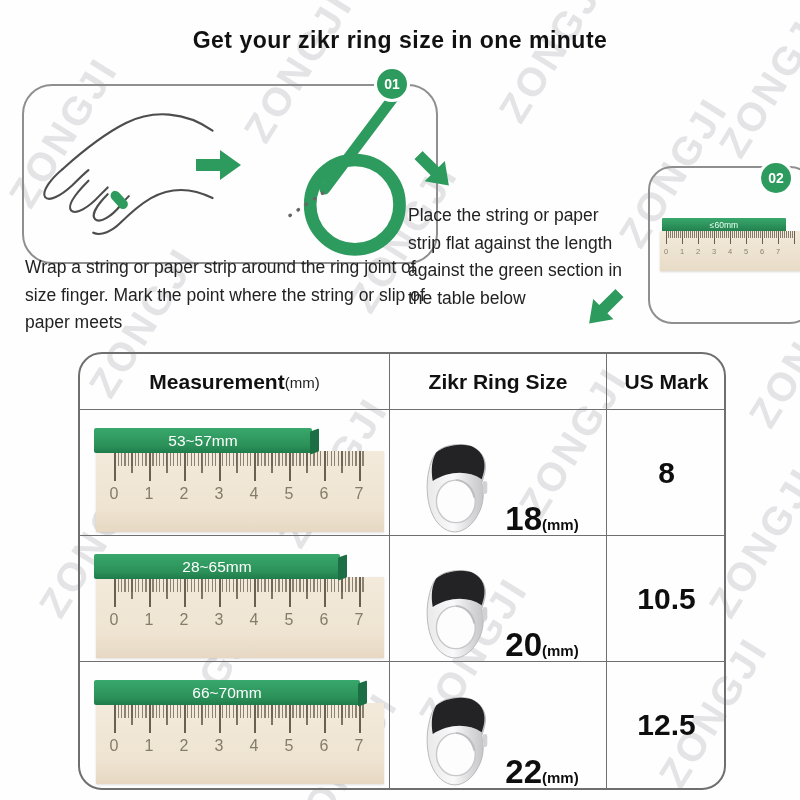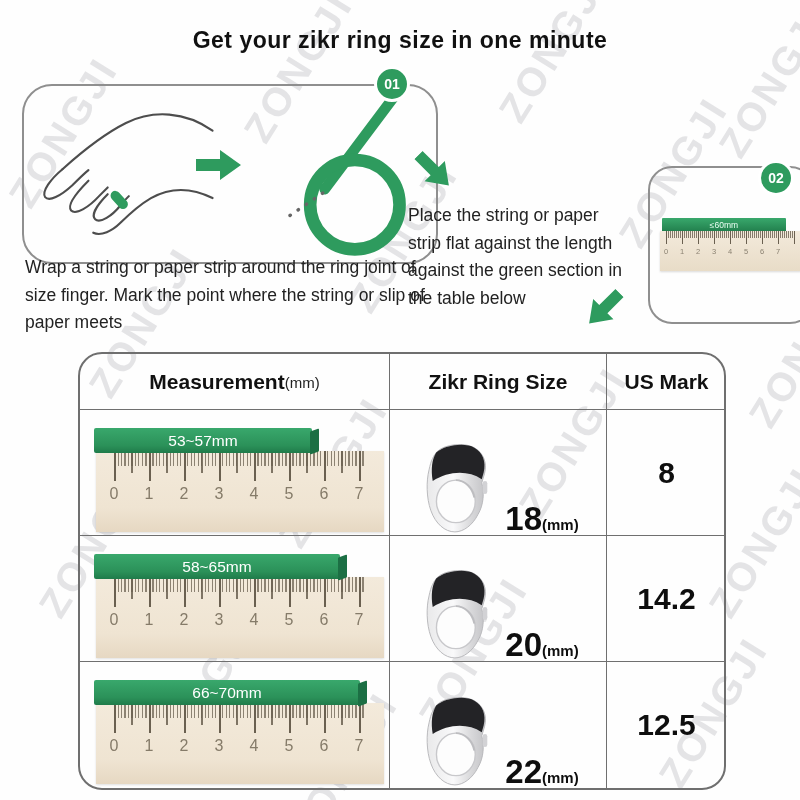--- a/index.html
+++ b/index.html
@@ -248,21 +248,21 @@
           <span class="size-big">18</span>
           <span class="size-unit">(mm)</span>
         </div>
       </div>
       <div class="cell uscell c-b">
         <span>8</span>
       </div>
 
       <div class="cell c-r c-b r1">
         <div class="ruler">
-          <div class="strip">58~65mm</div>
+          <div class="strip">28~65mm</div>
           <div class="rbody">
             <div class="ticks"></div>
             <div class="nums">
               <span>0</span>
                 <span>1</span>
                 <span>2</span>
                 <span>3</span>
                 <span>4</span>
                 <span>5</span>
                 <span>6</span>
@@ -278,21 +278,21 @@
           <ellipse cx="42" cy="66" rx="21" ry="23" fill="#fdfdfd" stroke="#c8c8cb" stroke-width="1.5"></ellipse>
           <path d="M42,43 C52,43 60,52 62,62" stroke="#bdbdc0" stroke-width="2" fill="none"></path>
           <rect x="71" y="44" width="5" height="14" rx="2.5" fill="#d2d2d5"></rect>
         </svg>
         <div class="sizegrp">
           <span class="size-big">20</span>
           <span class="size-unit">(mm)</span>
         </div>
       </div>
       <div class="cell uscell c-b">
-        <span>14.2</span>
+        <span>10.5</span>
       </div>
 
       <div class="cell c-r r2">
         <div class="ruler">
           <div class="strip">66~70mm</div>
           <div class="rbody">
             <div class="ticks"></div>
             <div class="nums">
               <span>0</span>
                 <span>1</span>

